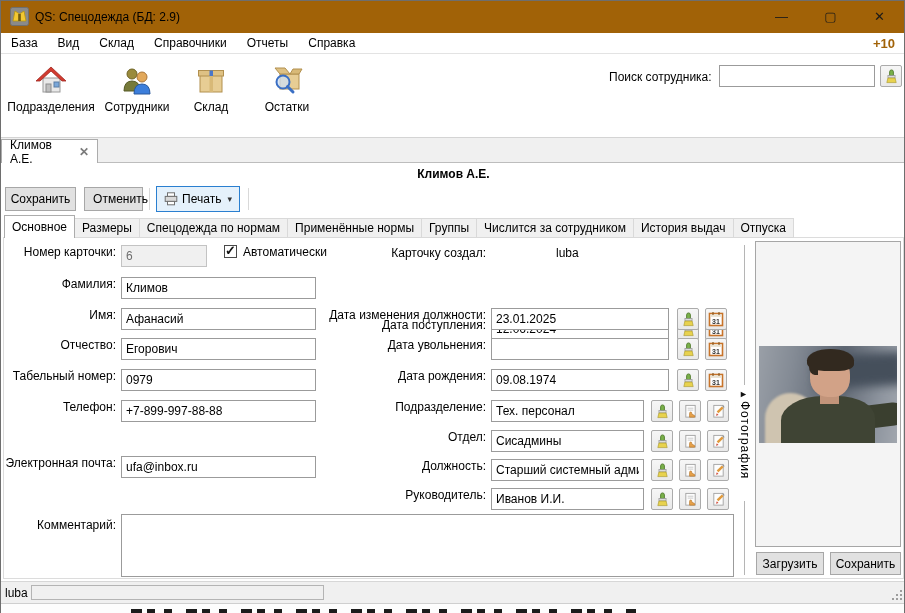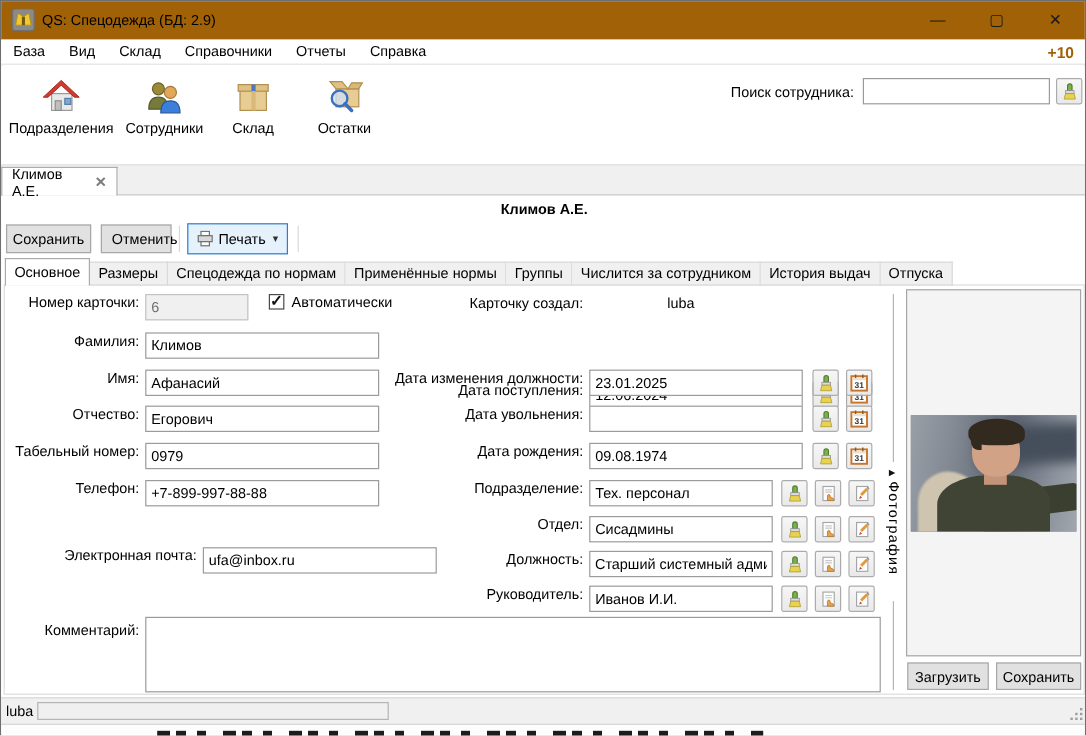--- a/index.html
+++ b/index.html
@@ -242,21 +242,21 @@
     <input class="tin w195" type="text" value="Егорович" style="">
   </div>
   <div class="frow row-l" style="top:368px;">
     <span class="lab">Табельный номер:</span>
     <input class="tin w195" type="text" value="0979" style="">
   </div>
   <div class="frow row-l" style="top:399px;">
     <span class="lab">Телефон:</span>
     <input class="tin w195" type="text" value="+7-899-997-88-88" style="">
   </div>
-  <div class="frow row-l" style="top:455px;margin-left:48px;">
+  <div class="frow row-l" style="top:455px;">
     <span class="lab">Электронная почта:</span>
     <input class="tin w195" type="text" value="ufa@inbox.ru" style="">
   </div>
   <div class="comment-lab">Комментарий:</div>
   <textarea class="comment-area" style=""></textarea>
 
   <div class="frow row-r" style="top:245px;">
     <span class="lab">Карточку создал:</span>
     <span class="static-val" style="margin-left:65px;">luba</span>
   </div>

